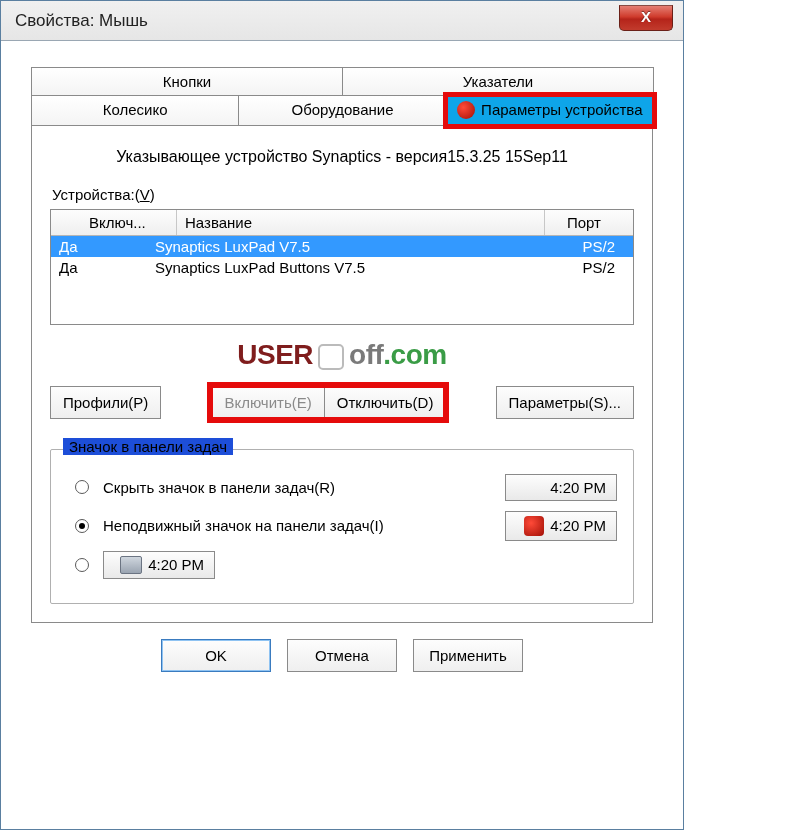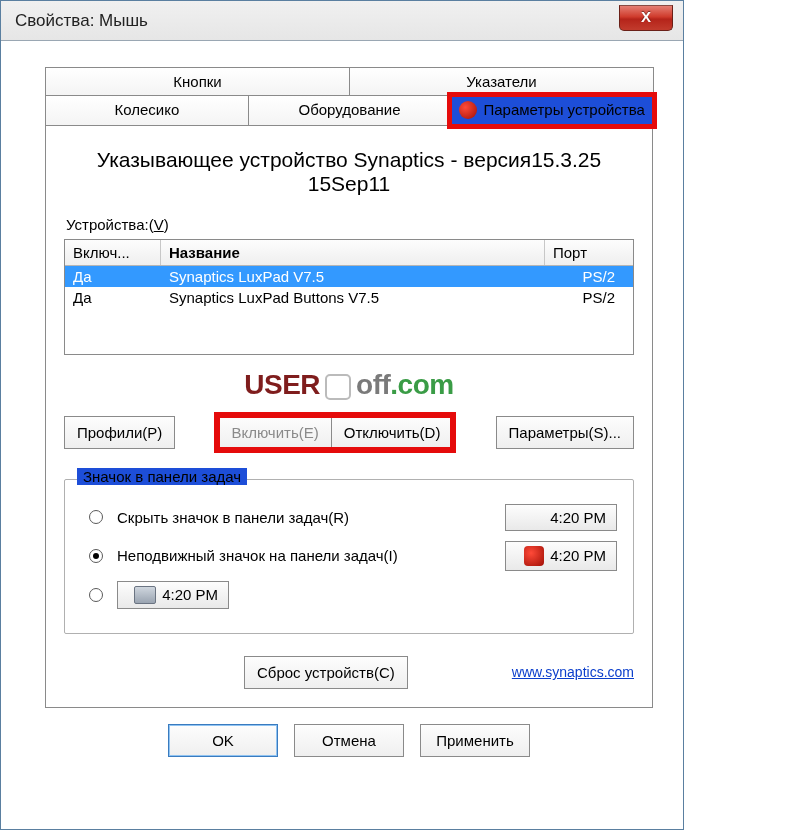--- a/index.html
+++ b/index.html
@@ -45,21 +45,21 @@
     color: #fff;
     font-weight: bold;
     font-size: 15px;
     text-align: center;
     line-height: 22px;
     cursor: pointer;
     text-shadow: 0 -1px 1px rgba(0,0,0,0.5);
     font-family: Arial, sans-serif;
   }
   .content {
-    padding: 26px 30px 14px 44px;
+    padding: 26px 30px 14px 30px;
   }
   .tabs {
     display: flex;
     flex-direction: column;
   }
   .tabrow {
     display: flex;
     gap: 0;
   }
   .tab {
@@ -67,21 +67,21 @@
     border: 1px solid #8a8a8a;
     background: linear-gradient(to bottom, #ffffff 0%, #f4f4f4 100%);
     padding: 5px 8px;
     text-align: center;
     font-size: 15px;
     cursor: pointer;
     margin-right: -1px;
     white-space: nowrap;
   }
   .tab.active {
-    background: #1d4ed8;
+    background: #0ea5e9;
     border-bottom: 1px solid #fff;
     z-index: 2;
     position: relative;
   }
   .tabrow2 {
     margin-top: -1px;
   }
   .tab.highlighted {
     outline: 5px solid #e50b0b;
     outline-offset: -2px;
@@ -99,44 +99,44 @@
     top: -1px;
   }
   .panel {
     border: 1px solid #8a8a8a;
     border-top: none;
     padding: 16px 18px 18px 18px;
     background: #fff;
   }
   .info-line {
     text-align: center;
-    font-size: 21px;
+    font-size: 16px;
     margin: 6px 0 20px 0;
   }
   .devices-label {
     font-size: 15px;
     margin: 6px 0 6px 2px;
   }
   .devices-label .ul { text-decoration: underline; }
   .table-wrap {
     border: 1px solid #8a8a8a;
   }
   .thead {
     display: flex;
     background: linear-gradient(to bottom,#fdfdfd,#efefef);
     border-bottom: 1px solid #b5b5b5;
   }
   .th {
     padding: 4px 8px;
     border-right: 1px solid #c7c7c7;
     font-size: 15px;
   }
-  .th.col-enabled { width: 96px; }
-  .th.col-name { flex: 1; font-weight: bold; }
-  .th.col-port { width: 88px; text-align: left; border-right: none; padding-right: 18px;}
+  .th.col-enabled { width: 96px; margin-left: 30px; }
+  .th.col-name { flex: 1; }
+  .th.col-port { width: 88px; text-align: center; border-right: none; padding-right: 18px;}
   .tbody { }
   .trow {
     display: flex;
     font-size: 15px;
   }
   .trow.selected {
     background: #3399ff;
     color: #fff;
   }
   .td {
@@ -360,26 +360,20 @@
 
         <div class="radio-row">
           <span class="radio"></span>
           <span class="tray-preview">
             <span class="tray-icon-gray"></span>
             <span>4:20 PM</span>
           </span>
         </div>
       </div>
 
-      <div class="reset-row">
-        <span style="width:160px;"></span>
-        <button class="winbtn"><span>Сброс устройств(C)</span></button>
-        <span class="flexspace"></span>
-        <a class="link">www.synaptics.com</a>
-      </div>
 
     </div>
 
     <div class="bottom-btns">
       <button class="winbtn default"><span>OK</span></button>
       <button class="winbtn"><span>Отмена</span></button>
       <button class="winbtn"><span>Применить</span></button>
     </div>
 
   </div>

